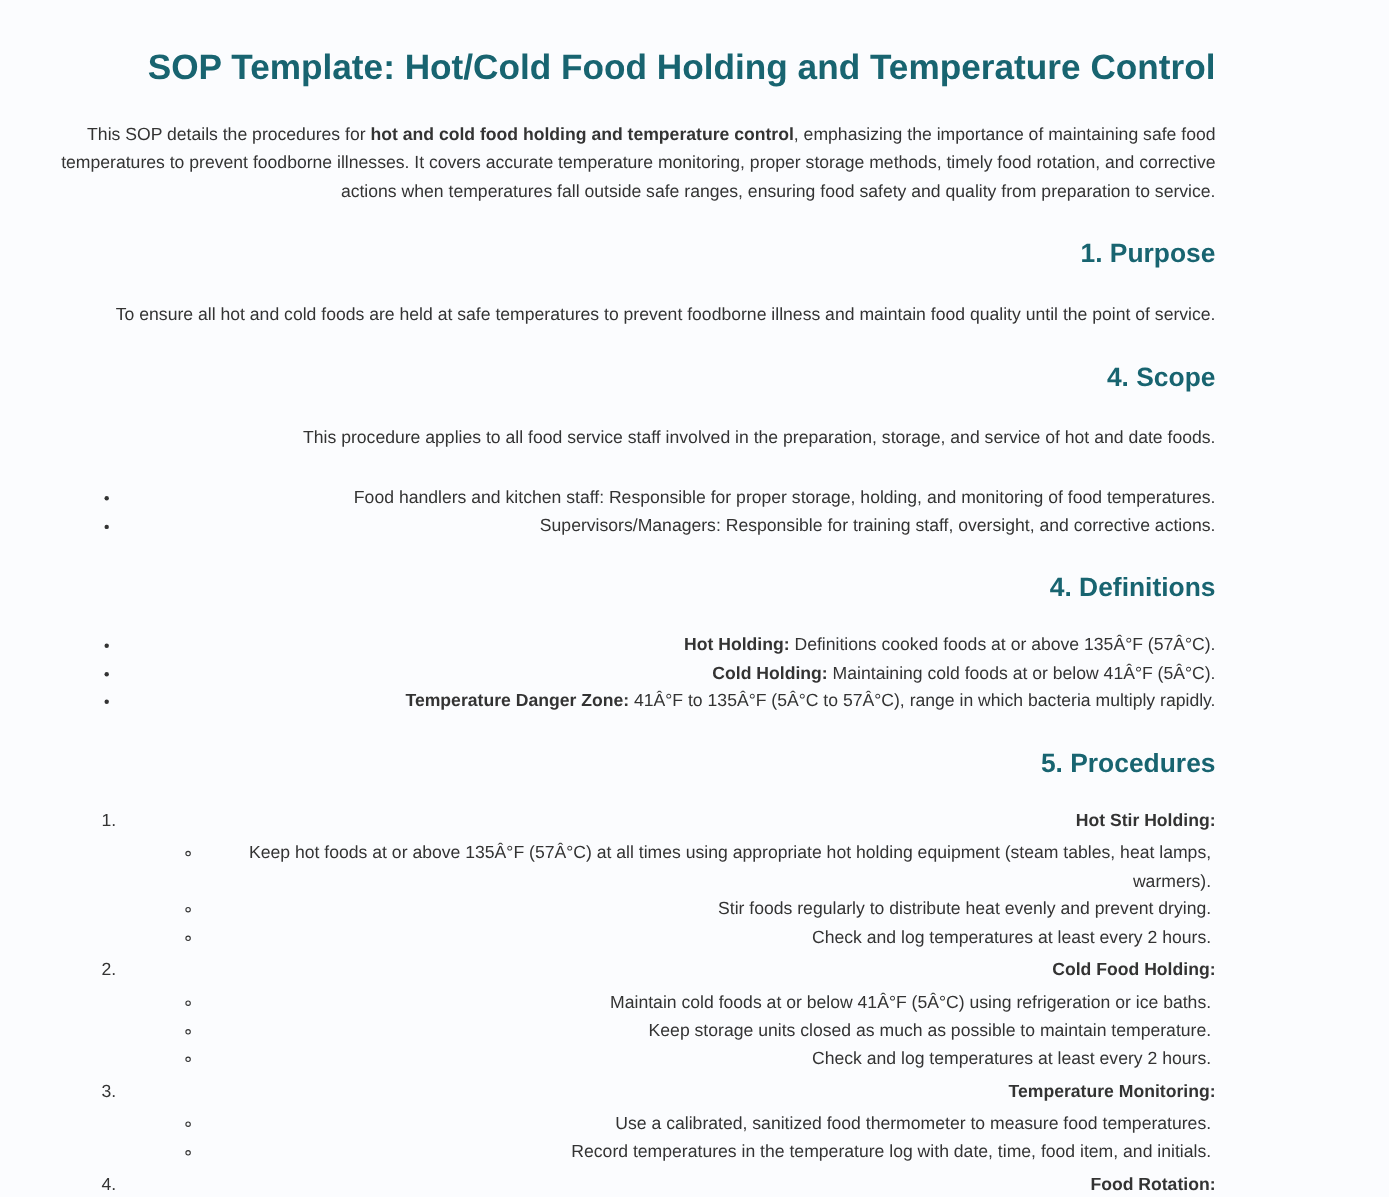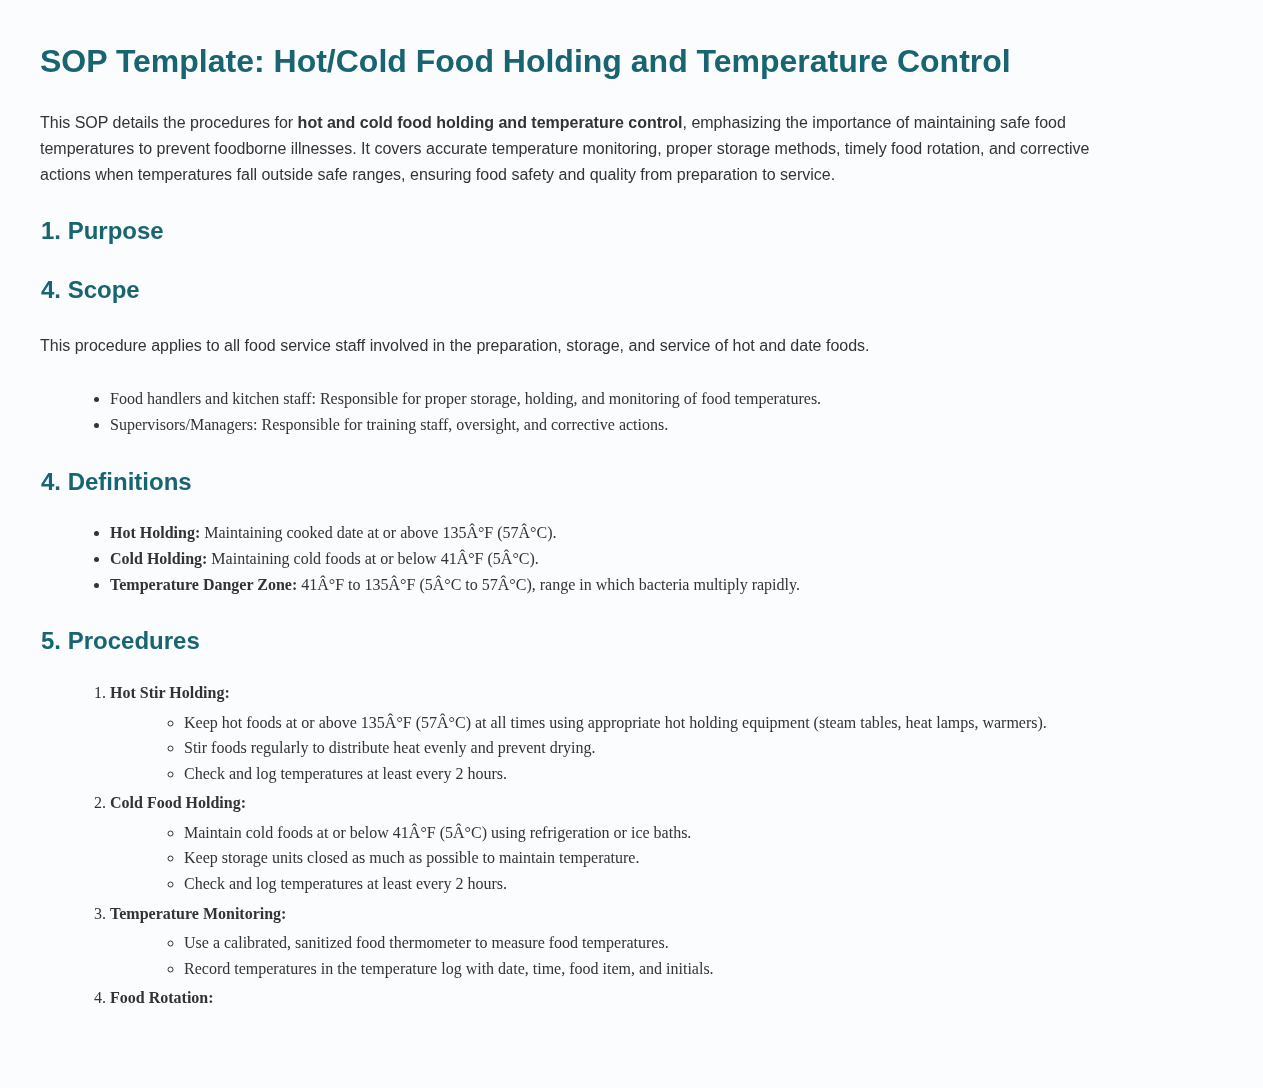--- a/index.html
+++ b/index.html
@@ -11,20 +11,21 @@
     box-sizing: border-box;
     width: 1133px;
     height: 1088px;
     overflow: hidden;
     padding: 0 28px 0 40px;
     font-family: "Liberation Sans", sans-serif;
     font-size: 16px;
     line-height: 1.6;
     color: #333333;
     background: #fbfcfe;
+    text-align: right;
   }
   h1.doc-title {
     font-size: 32px;
     line-height: 1.2;
     font-weight: bold;
     color: #186470;
     margin: 42px 0 30px 0;
   }
   h2.section-heading {
     font-size: 24px;
@@ -46,45 +47,45 @@
     padding-left: 70px;
     list-style-type: decimal;
   }
   ol.step-list ul.substep-list {
     margin: 4px;
     padding-left: 70px;
     list-style-type: circle;
   }
   li {
     line-height: 1.6;
-    font-family: Liberation Serif, serif;
   }
 </style>
 </head>
 <body>
 
 <div class="doc">
 
   <h1 class="doc-title">SOP Template: Hot/Cold Food Holding and Temperature Control</h1>
 
   <p><span>This SOP details the procedures for </span><strong>hot and cold food holding and temperature control</strong><span>, emphasizing the importance of maintaining safe food temperatures to prevent foodborne illnesses. It covers accurate temperature monitoring, proper storage methods, timely food rotation, and corrective actions when temperatures fall outside safe ranges, ensuring food safety and quality from preparation to service.</span></p>
 
   <h2 class="section-heading">1. Purpose</h2>
+  <p>To ensure all hot and cold foods are held at safe temperatures to prevent foodborne illness and maintain food quality until the point of service.</p>
 
   <h2 class="section-heading">4. Scope</h2>
   <p>This procedure applies to all food service staff involved in the preparation, storage, and service of hot and date foods.</p>
 
   <ul class="bullet-list">
     <li>Food handlers and kitchen staff: Responsible for proper storage, holding, and monitoring of food temperatures.</li>
     <li>Supervisors/Managers: Responsible for training staff, oversight, and corrective actions.</li>
   </ul>
 
   <h2 class="section-heading">4. Definitions</h2>
   <ul class="bullet-list">
-    <li><strong>Hot Holding:</strong><span> Maintaining cooked date at or above 135Â°F (57Â°C).</span></li>
+    <li><strong>Hot Holding:</strong><span> Definitions cooked foods at or above 135Â°F (57Â°C).</span></li>
     <li><strong>Cold Holding:</strong><span> Maintaining cold foods at or below 41Â°F (5Â°C).</span></li>
     <li><strong>Temperature Danger Zone:</strong><span> 41Â°F to 135Â°F (5Â°C to 57Â°C), range in which bacteria multiply rapidly.</span></li>
   </ul>
 
   <h2 class="section-heading">5. Procedures</h2>
   <ol class="step-list">
     <li>
       <strong>Hot Stir Holding:</strong>
       <ul class="substep-list">
         <li>Keep hot foods at or above 135Â°F (57Â°C) at all times using appropriate hot holding equipment (steam tables, heat lamps, warmers).</li>

